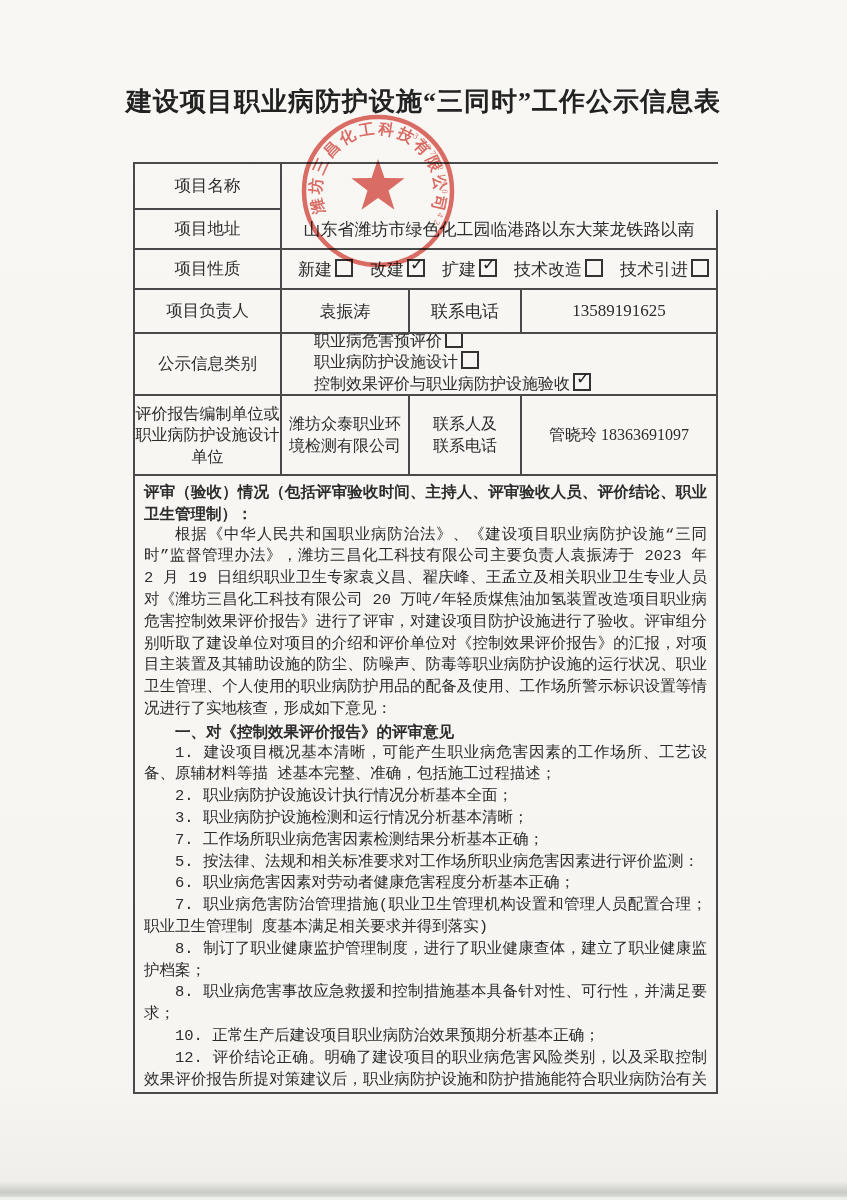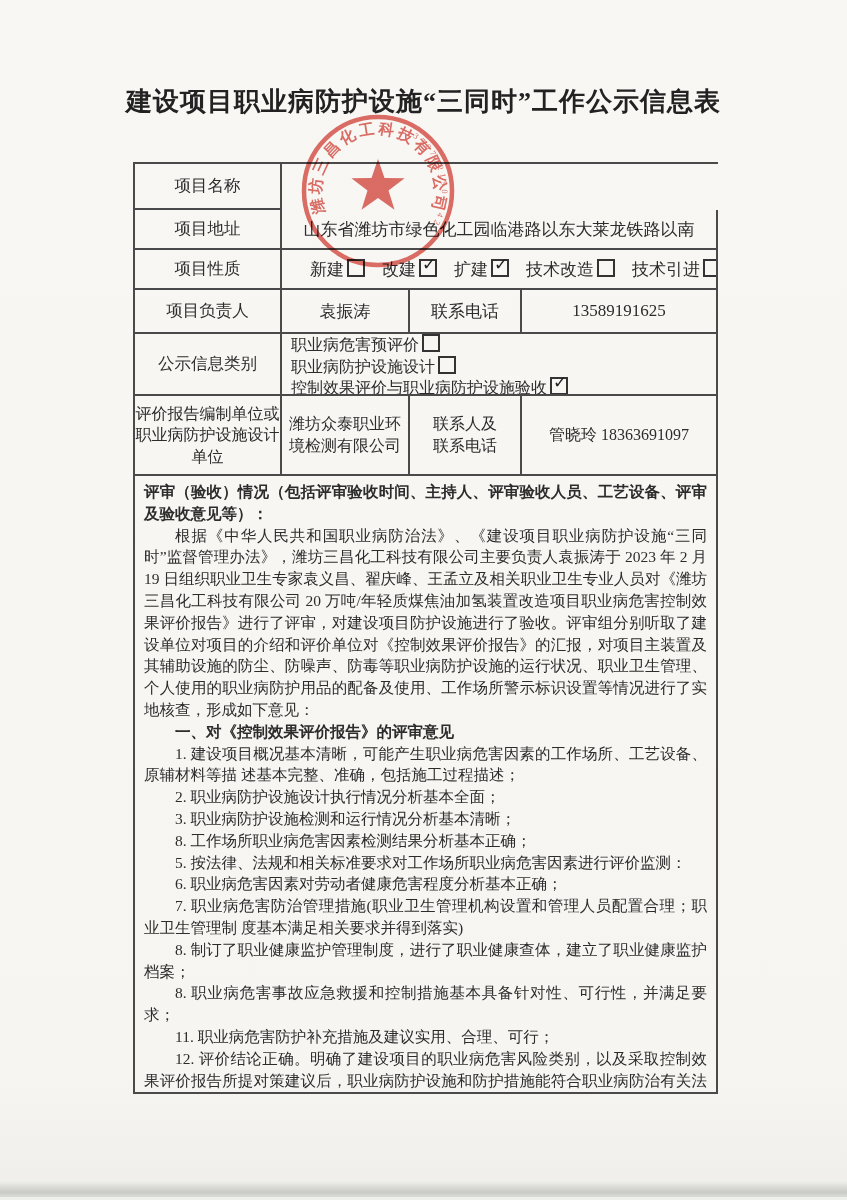--- a/index.html
+++ b/index.html
@@ -34,32 +34,32 @@
   .h46{height:46px;}.h40{height:40px;}.h44{height:44px;font-family:Liberation Serif, serif;}.h62{height:62px;}.h80{height:80px;}
   .left{justify-content:flex-start;text-align:left;}
   .pre{white-space:pre-line;}
   .lbl{font-size:16.5px;}
   .small{font-size:16px;line-height:1.35;}
   
   .cb{display:inline-block;width:14px;height:14px;border:2px solid #333;
       margin-left:3px;vertical-align:-2px;position:relative;flex:none;}
   .cb.checked::after{content:"✓";position:absolute;top:-7px;left:1px;
       font-size:17px;font-weight:bold;color:#222;font-family:"DejaVu Sans",sans-serif;}
-  .optline{display:flex;gap:17px;padding-left:28px;align-items:center;}
+  .optline{display:flex;gap:17px;padding-left:16px;align-items:center;}
   .optcol{display:flex;flex-direction:column;align-items:flex-start;
-      justify-content:space-between;padding-left:9px;font-size:16px;line-height:20.5px;}
+      justify-content:flex-end;padding-left:32px;font-size:16px;line-height:20.5px;}
   .opt{white-space:nowrap;}
   
   .rv{
     display:block;height:618px;padding:5px 9px 0 9px;
     font-size:15.5px;line-height:21.8px;text-align:justify;text-justify:inter-ideograph;
   }
   .rv p{margin:0;}
   .rv .head{font-weight:bold;}
-  .rv .ind{text-indent:2em;}
+  .rv .ind{text-indent:2em;font-family:Liberation Mono, monospace;}
   .rv .sec{font-weight:bold;text-indent:2em;}
   
   .seal{position:absolute;left:300px;top:113px;width:160px;height:160px;
     mix-blend-mode:multiply;opacity:.82;filter:blur(.4px);pointer-events:none;}
 </style>
 </head>
 <body>
 
 <div class="page">
 
@@ -109,33 +109,33 @@
 单位</div>
       <div class="c h80 small pre">潍坊众泰职业环
 境检测有限公司</div>
       <div class="c h80 small pre">联系人及
 联系电话</div>
       <div class="c h80 small">管晓玲 18363691097</div>
     </div>
 
     <div class="row">
       <div class="c span4 rv left" style="grid-column:1/5;">
-        <p class="head">评审（验收）情况（包括评审验收时间、主持人、评审验收人员、工艺设备、评审及验收意见等）：</p>
+        <p class="head">评审（验收）情况（包括评审验收时间、主持人、评审验收人员、评价结论、职业卫生管理制）：</p>
         <p class="ind">根据《中华人民共和国职业病防治法》、《建设项目职业病防护设施“三同时”监督管理办法》，潍坊三昌化工科技有限公司主要负责人袁振涛于 2023 年 2 月 19 日组织职业卫生专家袁义昌、翟庆峰、王孟立及相关职业卫生专业人员对《潍坊三昌化工科技有限公司 20 万吨/年轻质煤焦油加氢装置改造项目职业病危害控制效果评价报告》进行了评审，对建设项目防护设施进行了验收。评审组分别听取了建设单位对项目的介绍和评价单位对《控制效果评价报告》的汇报，对项目主装置及其辅助设施的防尘、防噪声、防毒等职业病防护设施的运行状况、职业卫生管理、个人使用的职业病防护用品的配备及使用、工作场所警示标识设置等情况进行了实地核查，形成如下意见：</p>
         <p class="sec">一、对《控制效果评价报告》的评审意见</p>
         <p class="ind">1. 建设项目概况基本清晰，可能产生职业病危害因素的工作场所、工艺设备、原辅材料等描 述基本完整、准确，包括施工过程描述；</p>
         <p class="ind">2. 职业病防护设施设计执行情况分析基本全面；</p>
         <p class="ind">3. 职业病防护设施检测和运行情况分析基本清晰；</p>
-        <p class="ind">8. 工作场所职业病危害因素检测结果分析基本正确；</p>
+        <p class="ind">7. 工作场所职业病危害因素检测结果分析基本正确；</p>
         <p class="ind">5. 按法律、法规和相关标准要求对工作场所职业病危害因素进行评价监测：</p>
         <p class="ind">6. 职业病危害因素对劳动者健康危害程度分析基本正确；</p>
         <p class="ind">7. 职业病危害防治管理措施(职业卫生管理机构设置和管理人员配置合理；职业卫生管理制 度基本满足相关要求并得到落实)</p>
         <p class="ind">8. 制订了职业健康监护管理制度，进行了职业健康查体，建立了职业健康监护档案；</p>
         <p class="ind">8. 职业病危害事故应急救援和控制措施基本具备针对性、可行性，并满足要求；</p>
-        <p class="ind">11. 职业病危害防护补充措施及建议实用、合理、可行；</p>
+        <p class="ind">10. 正常生产后建设项目职业病防治效果预期分析基本正确；</p>
         <p class="ind">12. 评价结论正确。明确了建设项目的职业病危害风险类别，以及采取控制效果评价报告所提对策建议后，职业病防护设施和防护措施能符合职业病防治有关法律、法规、规章和标准的要求。</p>
       </div>
     </div>
   </div>
 
   <svg class="seal" viewBox="0 0 160 160" aria-hidden="true">
     <defs>
       <path id="arcTop" d="M 28.6 106.5 A 57 57 0 1 1 127.4 106.5" fill="none"></path>
       <path id="arcRight" d="M 110 22.6 A 64 64 0 0 1 89.1 141" fill="none"></path>
     </defs>

